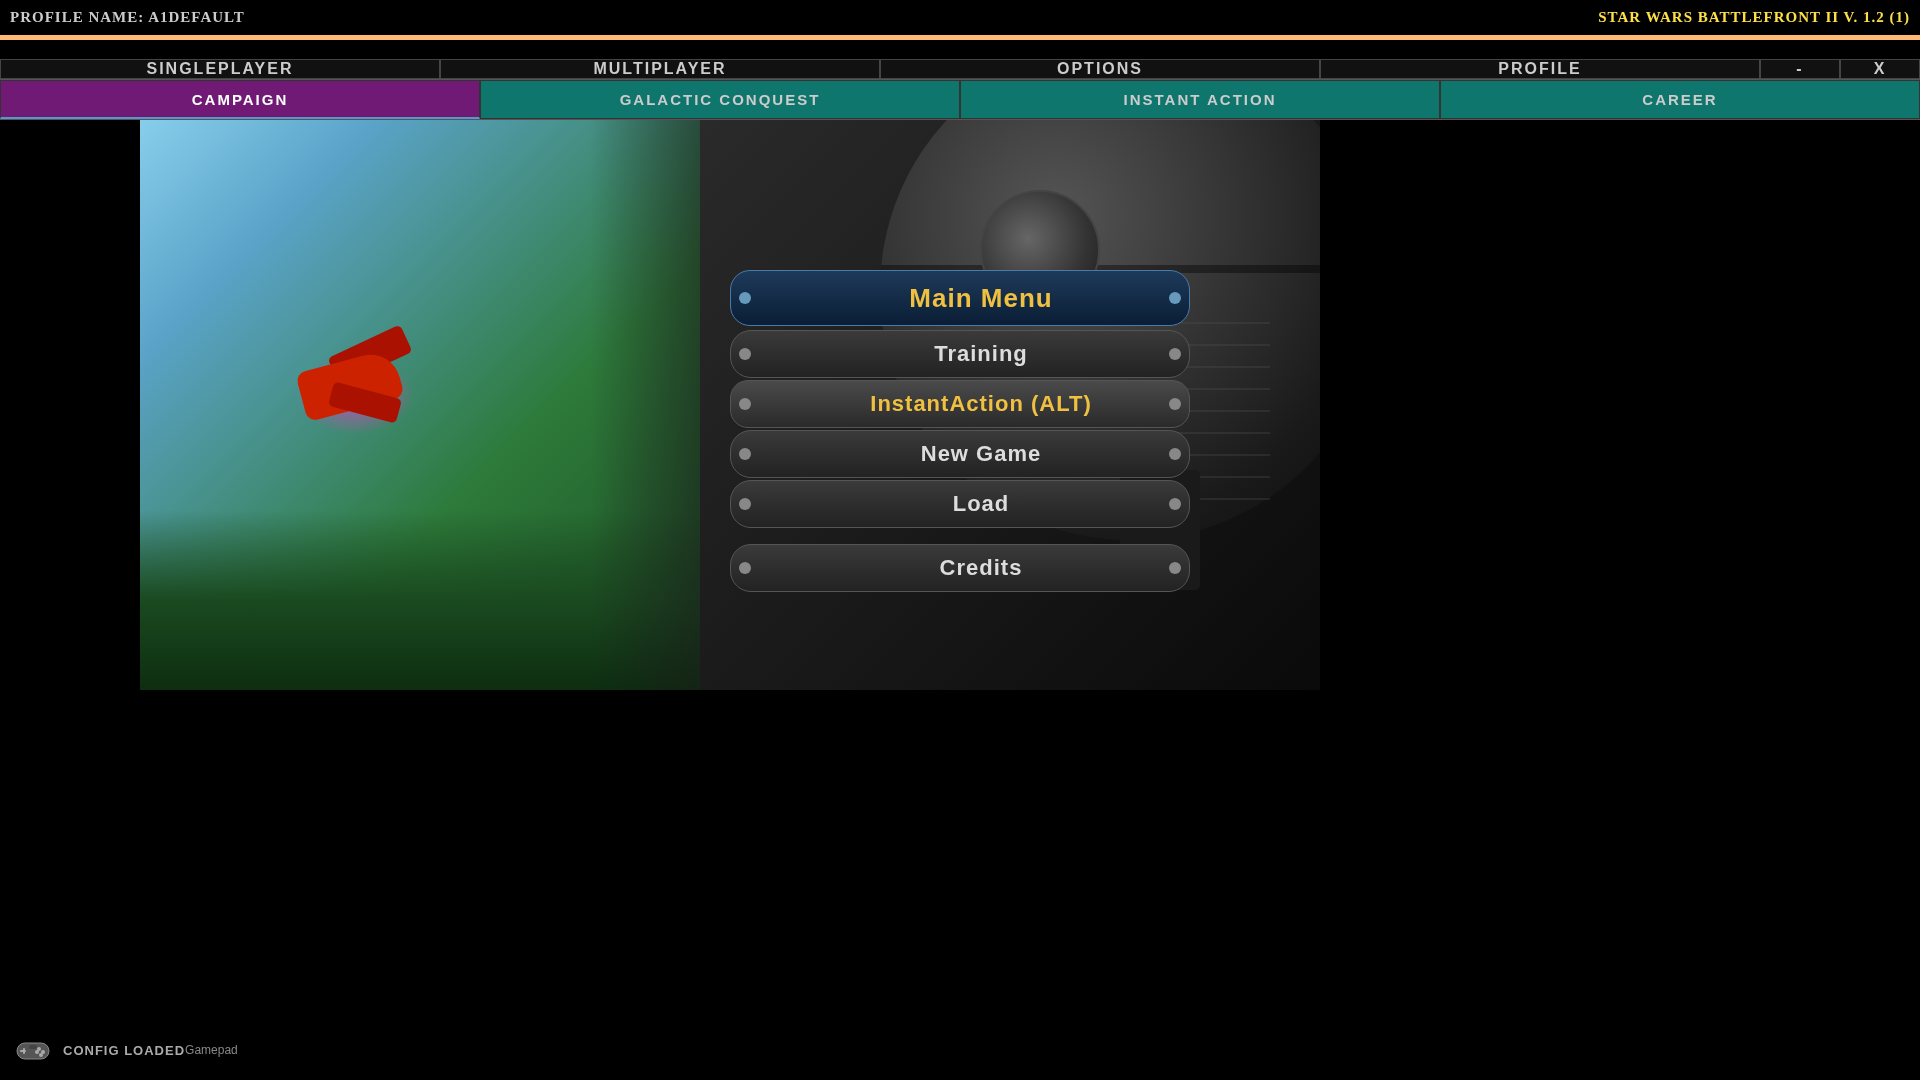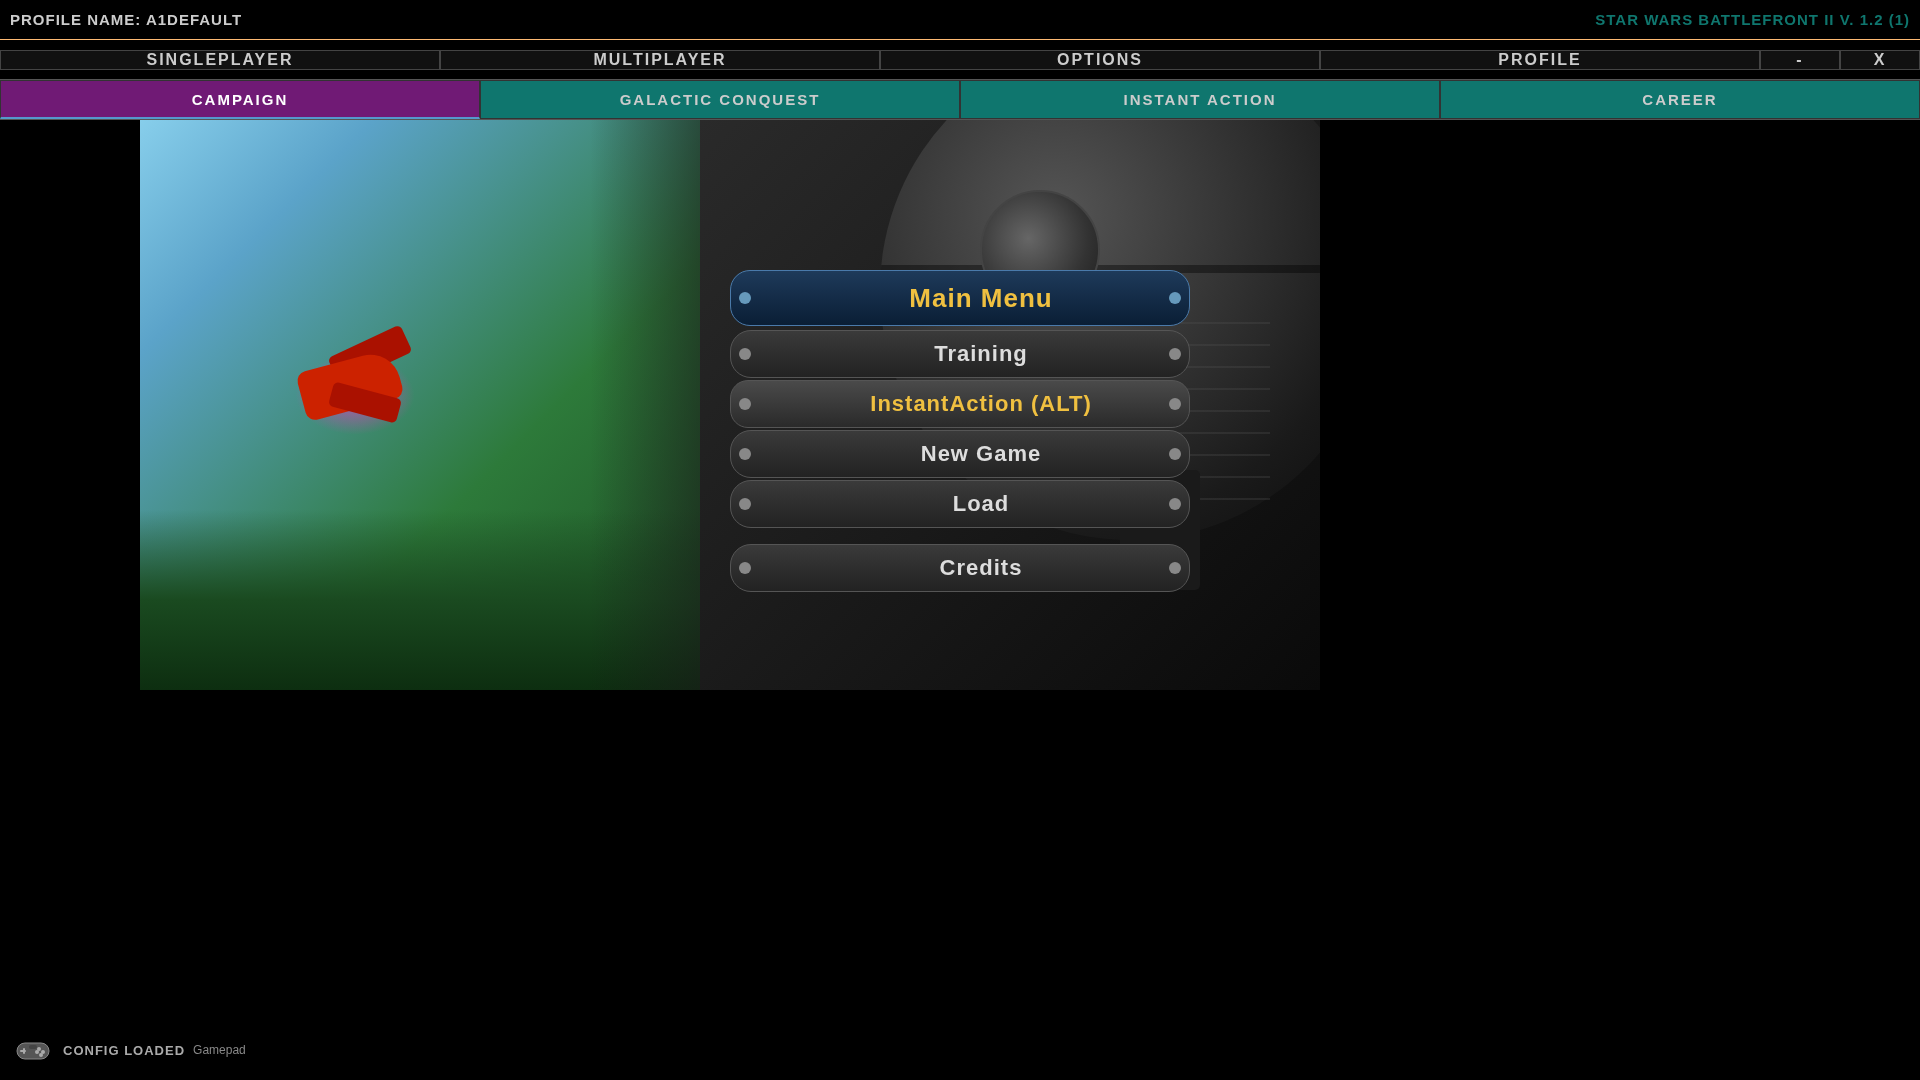--- a/index.html
+++ b/index.html
@@ -16,46 +16,47 @@
     #top-bar {
       position: absolute;
       top: 0;
       left: 0;
       width: 1920px;
       height: 40px;
       background: #000;
       display: flex;
       align-items: center;
       justify-content: space-between;
-      border-bottom: 1px solid #fdba74;
+      border-bottom: 5px solid #fdba74;
       padding: 0 10px;
       z-index: 10;
+      font-family: Liberation Serif, serif;
     }
     #profile-name {
       color: #ccc;
       font-size: 15px;
       letter-spacing: 1px;
       font-weight: bold;
     }
     #game-title {
-      color: #0f766e;
+      color: #fde047;
       font-size: 15px;
       letter-spacing: 1px;
       font-weight: bold;
     }
 
     
     #nav-bar {
       position: absolute;
       top: 40px;
       left: 0;
       width: 1920px;
       height: 40px;
       display: flex;
-      align-items: center;
+      align-items: flex-end;
       z-index: 10;
       border-bottom: 1px solid #555;
     }
     .nav-btn {
       flex: 1;
       display: flex;
       align-items: center;
       justify-content: center;
       background: #111;
       border: 1px solid #444;
@@ -373,21 +374,20 @@
 
     #config-text {
       color: #aaa;
       font-size: 13px;
       font-weight: bold;
       letter-spacing: 1px;
     }
     #gamepad-text {
       color: #888;
       font-size: 12px;
-      margin-left: 8px;
     }
   </style>
 </head>
 <body>
 
 <div id="top-bar">
   <span id="profile-name">PROFILE NAME: A1DEFAULT</span>
   <span id="game-title">STAR WARS BATTLEFRONT II V. 1.2 (1)</span>
 </div>
 

